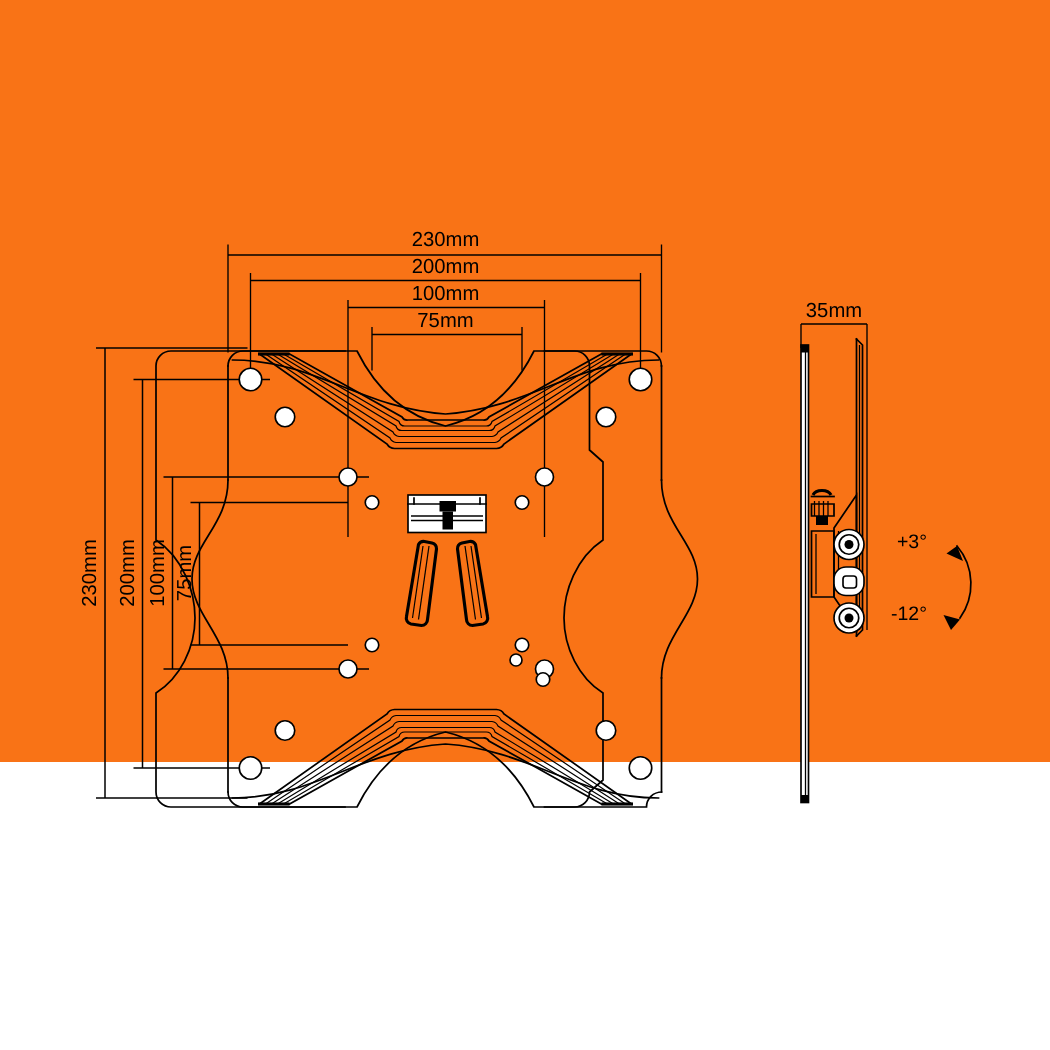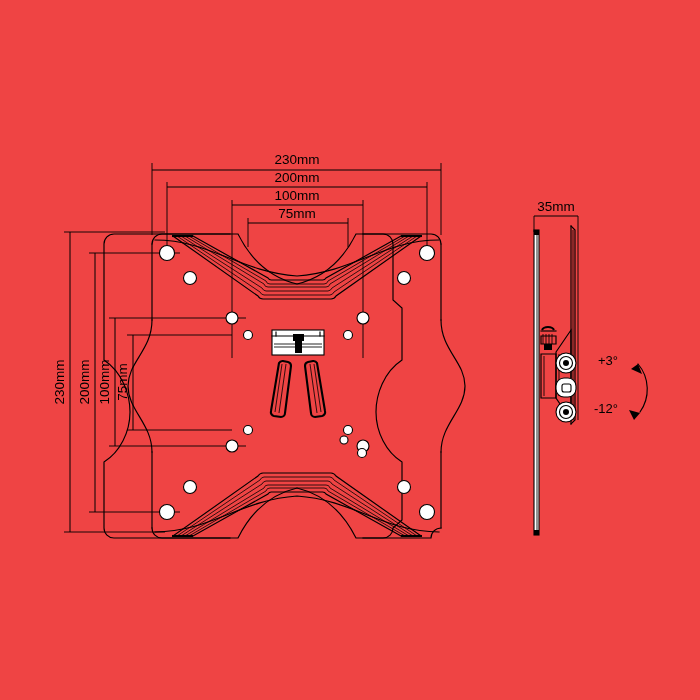--- a/index.html
+++ b/index.html
@@ -9,22 +9,22 @@
   }
   body {
     width: 700px;
     height: 700px;
     font-family: "Liberation Sans", sans-serif;
     overflow: hidden;
   }
   #drawing-root {
     position: relative;
     width: 700px;
-    height: 700px;
-    background: #ef4444;
+    height: 508px;
+    background: #f97316;
   }
   svg#technical-drawing {
     display: block;
     width: 700px;
     height: 700px;
   }
   .ln {
     stroke: #000000;
     fill: none;
     stroke-width: 1.15;

